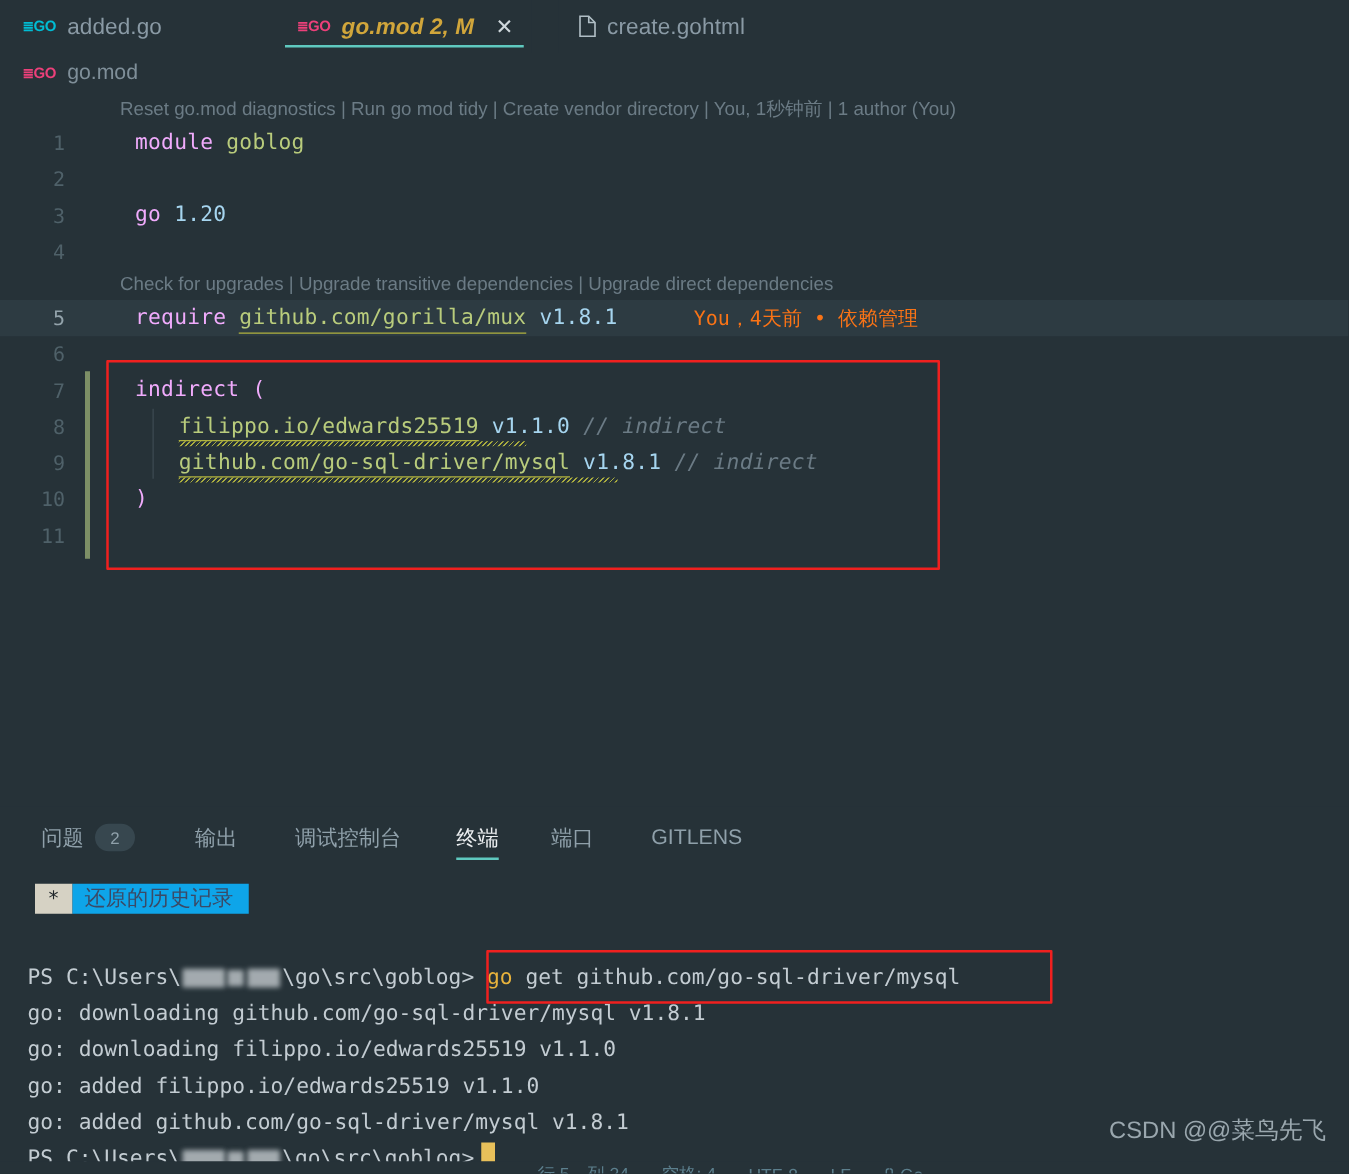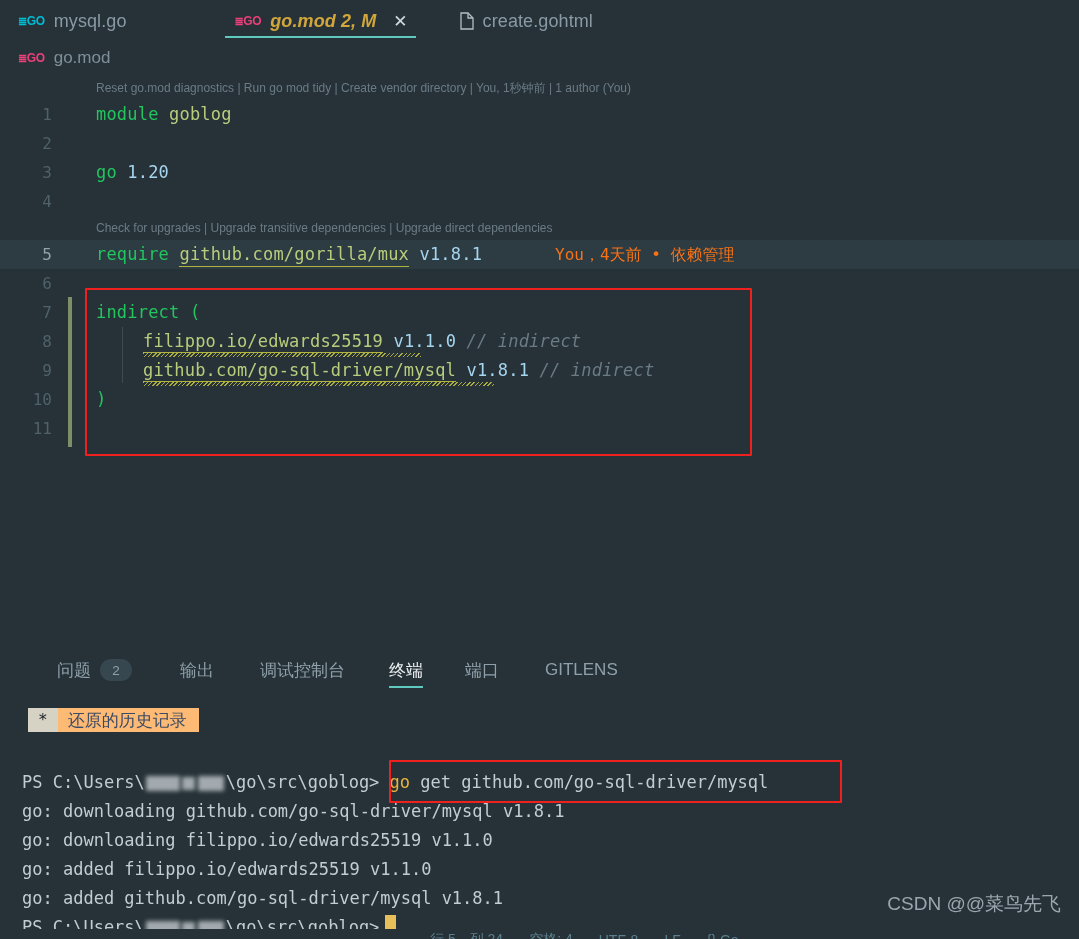--- a/index.html
+++ b/index.html
@@ -91,21 +91,21 @@
     color: #7f8f99;
   }
 
   
   .editor {
     position: absolute; left: 0; top: 76px;
     width: 1079px; height: 560px;
     overflow: hidden;
   }
   .codelens {
-    font-size: 12px;
+    font-size: 15px;
     color: #6b7b85;
     height: 24px;
     line-height: 24px;
     padding-left: 96px;
     white-space: nowrap;
   }
   .row {
     position: relative;
     height: 29px;
     line-height: 29px;
@@ -120,21 +120,21 @@
     font-size: 16px;
     color: #4f6169;
   }
   .lineno.cur { color: #93a3ab; }
   .code {
     position: absolute; left: 96px; top: 0;
     font-family: "DejaVu Sans Mono", monospace;
     font-size: 17px;
     letter-spacing: .2px;
   }
-  .kw      { color: #22c55e; }
+  .kw      { color: #f0abfc; margin-left: 12px; }
   .str     { color: #b9cc7c; text-align: center; }
   .num     { color: #a6d5ef; }
   .ver     { color: #a6d5ef; }
   .cmt     { color: #6b7b85; font-style: italic; }
   .lnk {
     color: #b9cc7c;
     border-bottom: 1.5px solid #b1b33f;
     padding-bottom: 2px;
   }
   .wavy {
@@ -189,21 +189,21 @@
   
   .panel {
     position: absolute; left: 0; top: 645px;
     width: 1079px; height: 294px;
     background: #263238;
   }
   .panel-tabs {
     display: flex; align-items: flex-end;
     gap: 0;
     height: 46px;
-    padding-left: 40px;
+    padding-left: 16px;
   }
   .ptab {
     position: relative;
     display: flex; align-items: center;
     gap: 9px;
     padding: 0 17px;
     height: 42px;
     cursor: pointer;
   }
   .ptab-label {
@@ -251,21 +251,21 @@
     margin-left: 6px;
   }
   .hist-star {
     background: #d6d2c4;
     color: #20262a;
     padding: 2px 10px;
     font-size: 16px;
     line-height: 20px;
   }
   .hist-text {
-    background: #fdba74;
+    background: #0ea5e9;
     color: #3b4a66;
     padding: 2px 12px 2px 10px;
     font-size: 17px;
     line-height: 20px;
     font-family: "DejaVu Sans", sans-serif;
   }
   .blur {
     display: inline-block;
     vertical-align: middle;
     background: #b9c0c4;
@@ -320,21 +320,21 @@
 </head>
 <body>
 
 <div class="app">
 
   <div class="tabbar">
 
     <div class="tab" style="padding-left:18px;">
       <span class="goicon teal">
         <span class="tick">≣</span>GO</span>
-      <span class="tab-label">mysql.go</span>
+      <span class="tab-label">added.go</span>
     </div>
 
     <div class="tab active" style="margin-left:78px;">
       <span class="goicon pink">
         <span class="tick">≣</span>GO</span>
       <span class="tab-label">go.mod 2, M</span>
       <span class="tab-close">✕</span>
     </div>
 
     <div class="tab" style="margin-left:22px;">

